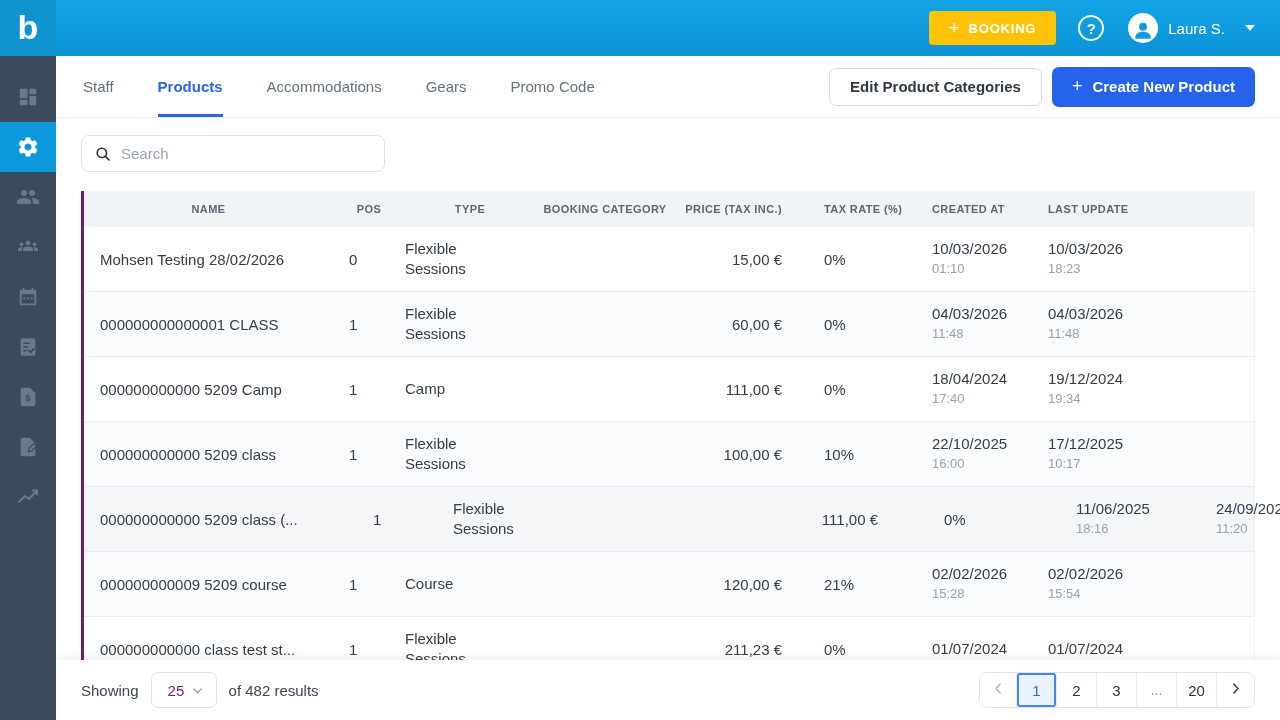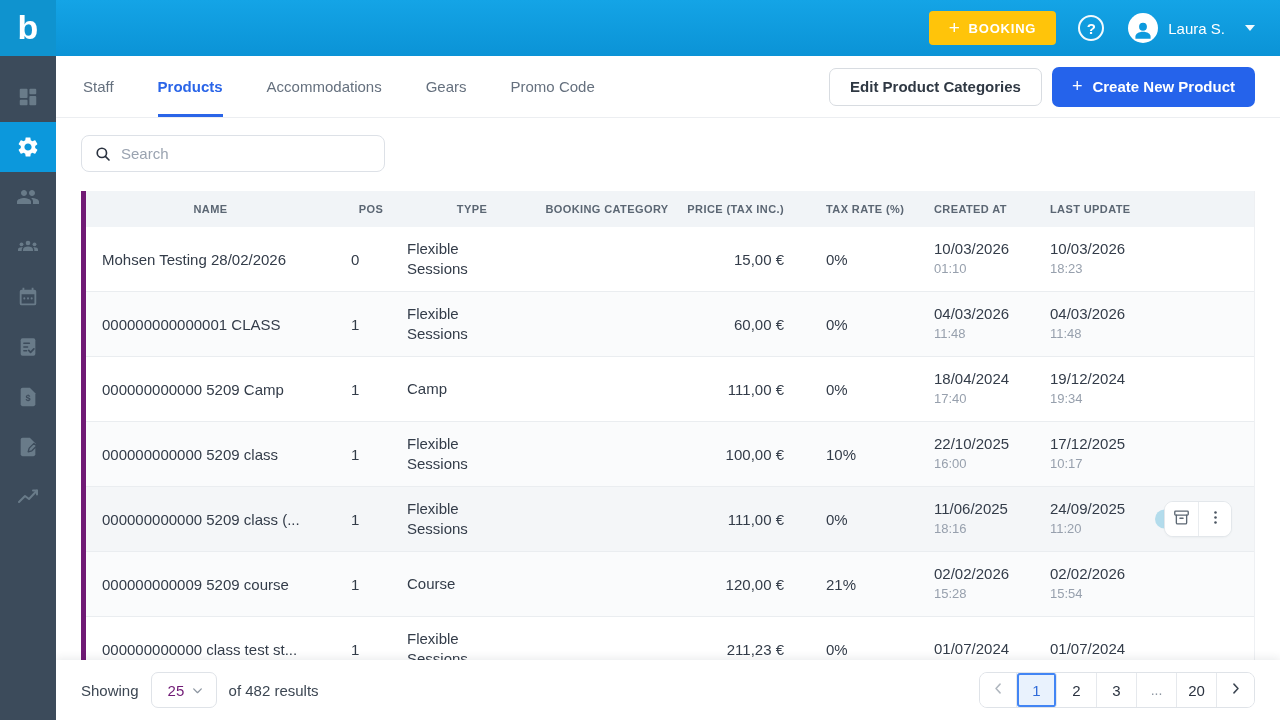--- a/index.html
+++ b/index.html
@@ -41,31 +41,31 @@
     font-family:inherit; font-size:15px; font-weight:600; color:#fff; display:flex; align-items:center; gap:10px; cursor:pointer; }
   .btn-primary .plus2 { font-size:18px; font-weight:normal; line-height:1; transform:translateY(-1px); }
 
   .search-row { margin:17px 0 0 25px; }
   .search-box { width:304px; height:37px; border:1px solid #dde1e7; border-radius:8px; display:flex; align-items:center; padding:0 12px; background:#fff; }
   .search-box svg { flex:none; }
   .search-box input { border:none; outline:none; flex:1; margin-left:9px; font-family:inherit; font-size:15px; color:#333c49; background:transparent; }
   .search-box input::placeholder { color:#9aa3b0; }
 
   
-  .table { margin:19px 25px 0 25px; border-left:5px solid #701a75; border-right:1px solid #eef0f3; }
+  .table { margin:19px 25px 0 25px; border-left:3px solid #701a75; border-right:1px solid #eef0f3; }
   .grid { display:grid; grid-template-columns:249px 72px 130px 140px 117px 120px 116px 114px 1fr; }
   .thead { height:36px; background:#f1f4f7; }
   .th { display:flex; align-items:center; justify-content:center; font-size:11px; font-weight:bold; color:#5b6673; letter-spacing:.4px; white-space:nowrap; }
   .th.c4 { justify-content:flex-end; padding-right:10px; }
   .th.c5 { justify-content:flex-start; padding-left:32px; }
   .th.c6 { justify-content:flex-start; padding-left:20px; }
   .th.c7 { justify-content:flex-start; padding-left:20px; }
   .row { min-height:65px; border-bottom:1px solid #eaedf0; background:#fff; position:relative; }
   .row.even { background:#fafbfc; }
-  .row.hovered { background:#f4f6f8; }
+  .row.hovered { background:#f4f6f8;gap:24px; }
   .cell { display:flex; align-items:center; font-size:15px; color:#333c49; }
   .cell.c0 { padding-left:16px; }
   .cell.c1 { padding-left:16px; }
   .cell.c2 span { max-width:76px; line-height:20px; }
   .cell.c4 { justify-content:flex-end; padding-right:10px; }
   .cell.c5 { padding-left:32px; }
   .cell.c6, .cell.c7 { padding-left:20px; flex-direction:column; align-items:flex-start; justify-content:center; line-height:20px; }
   .dt-date { font-size:15px; color:#333c49; }
   .dt-time { font-size:13px; color:#97a0ad; }
   .cell.c8 { justify-content:flex-end; padding-right:22px; }

